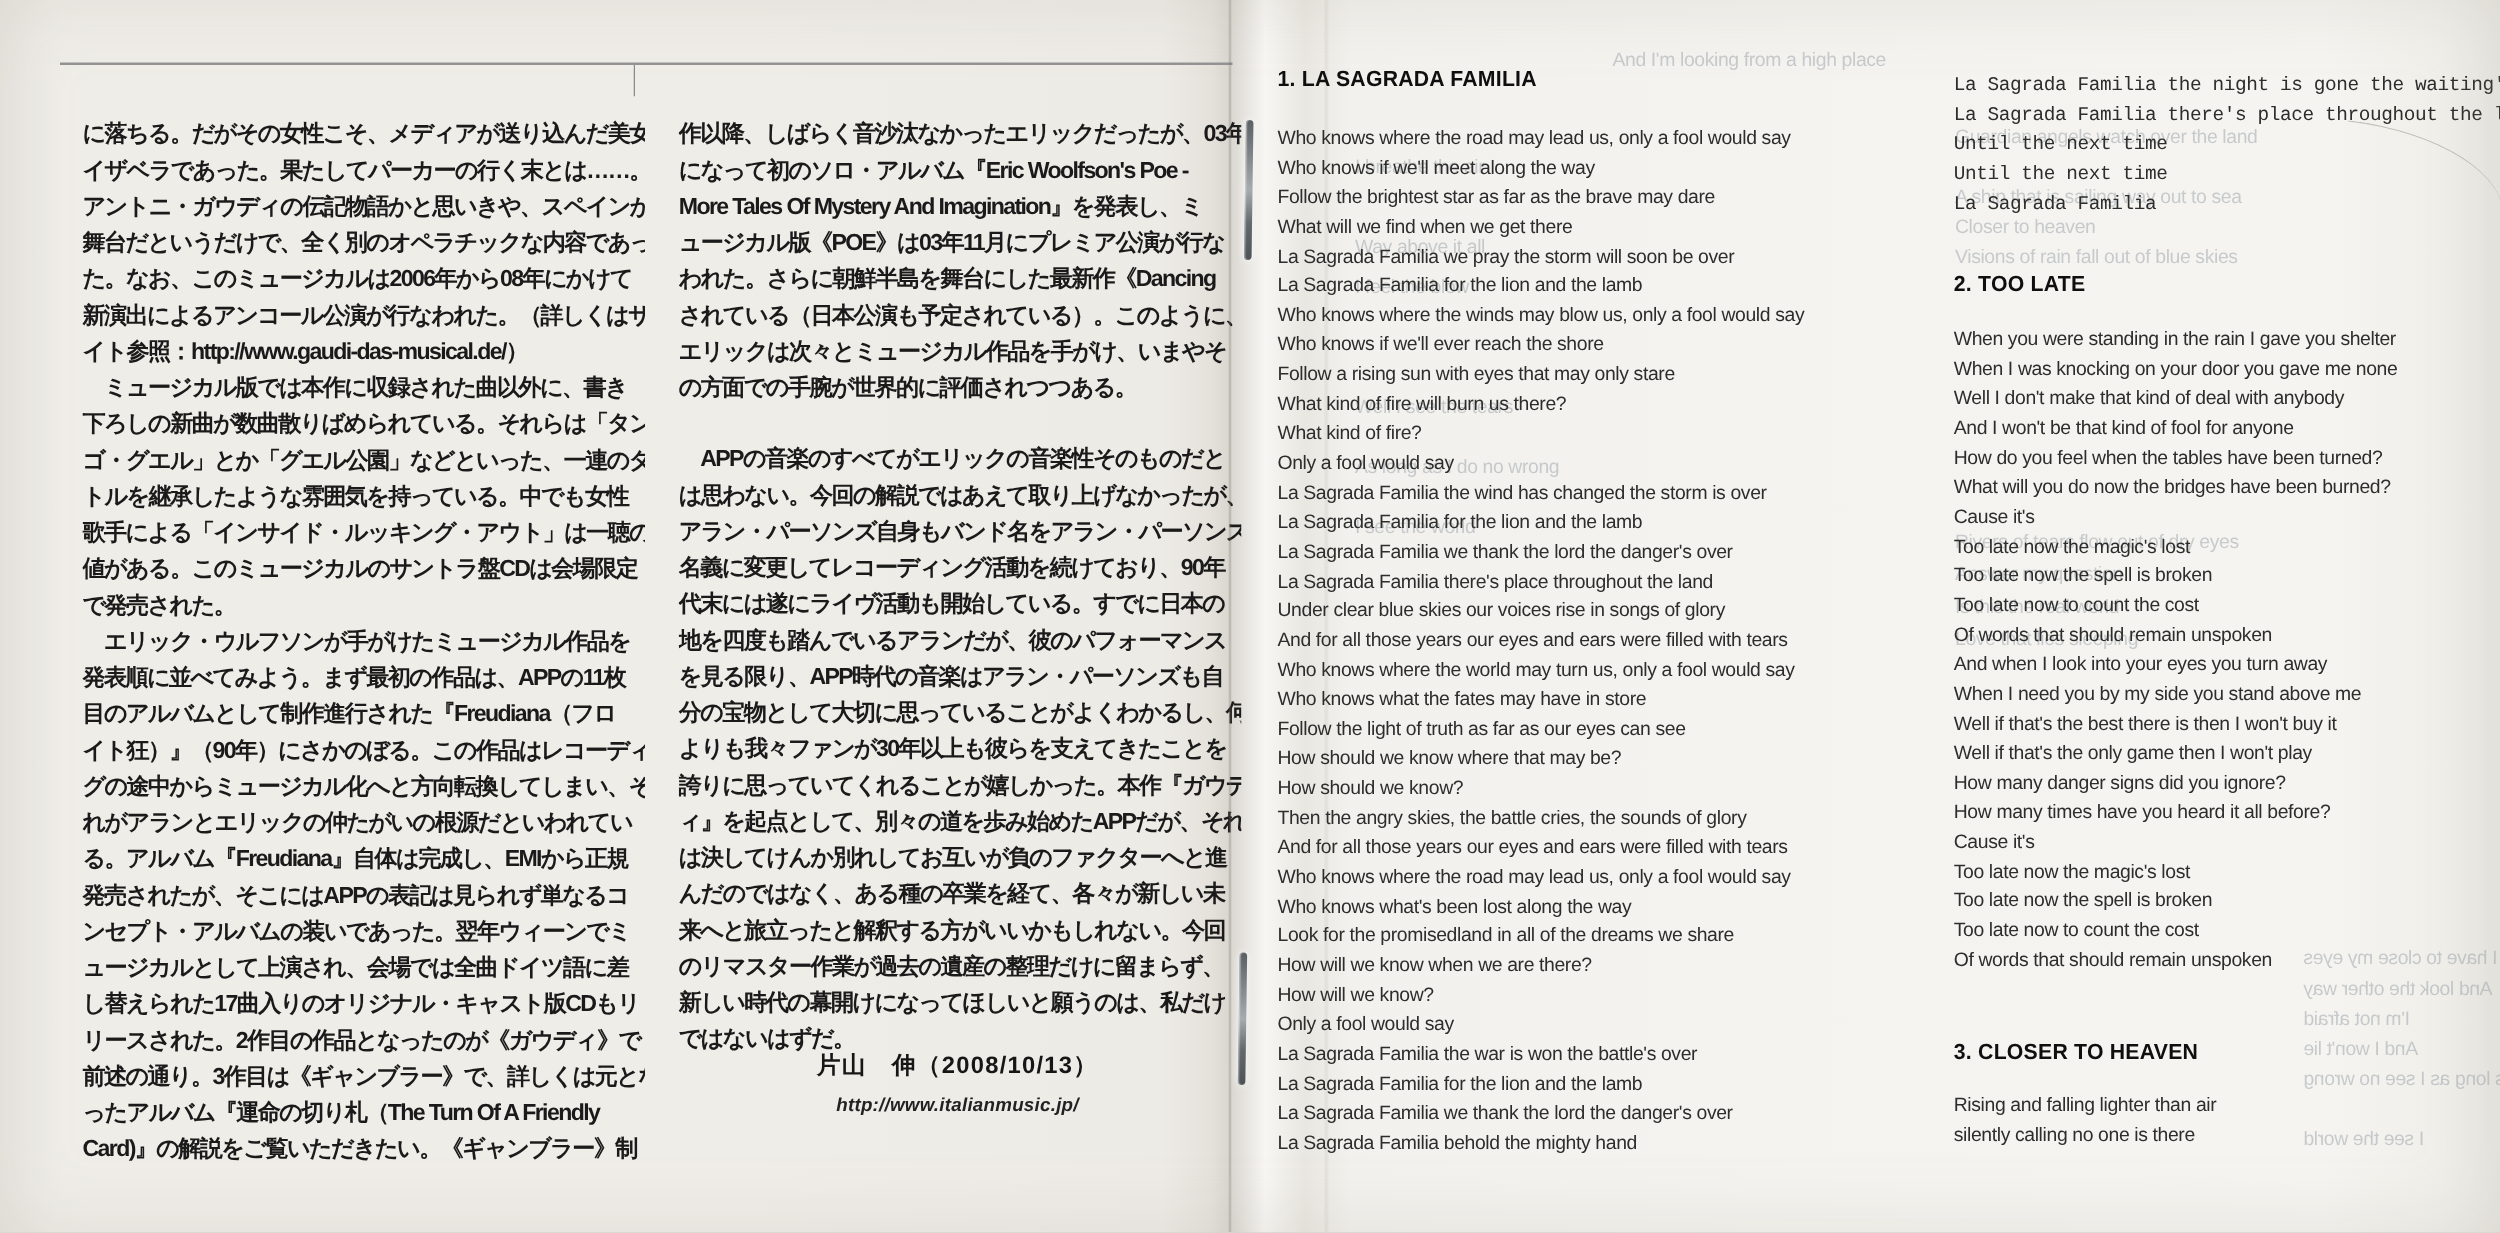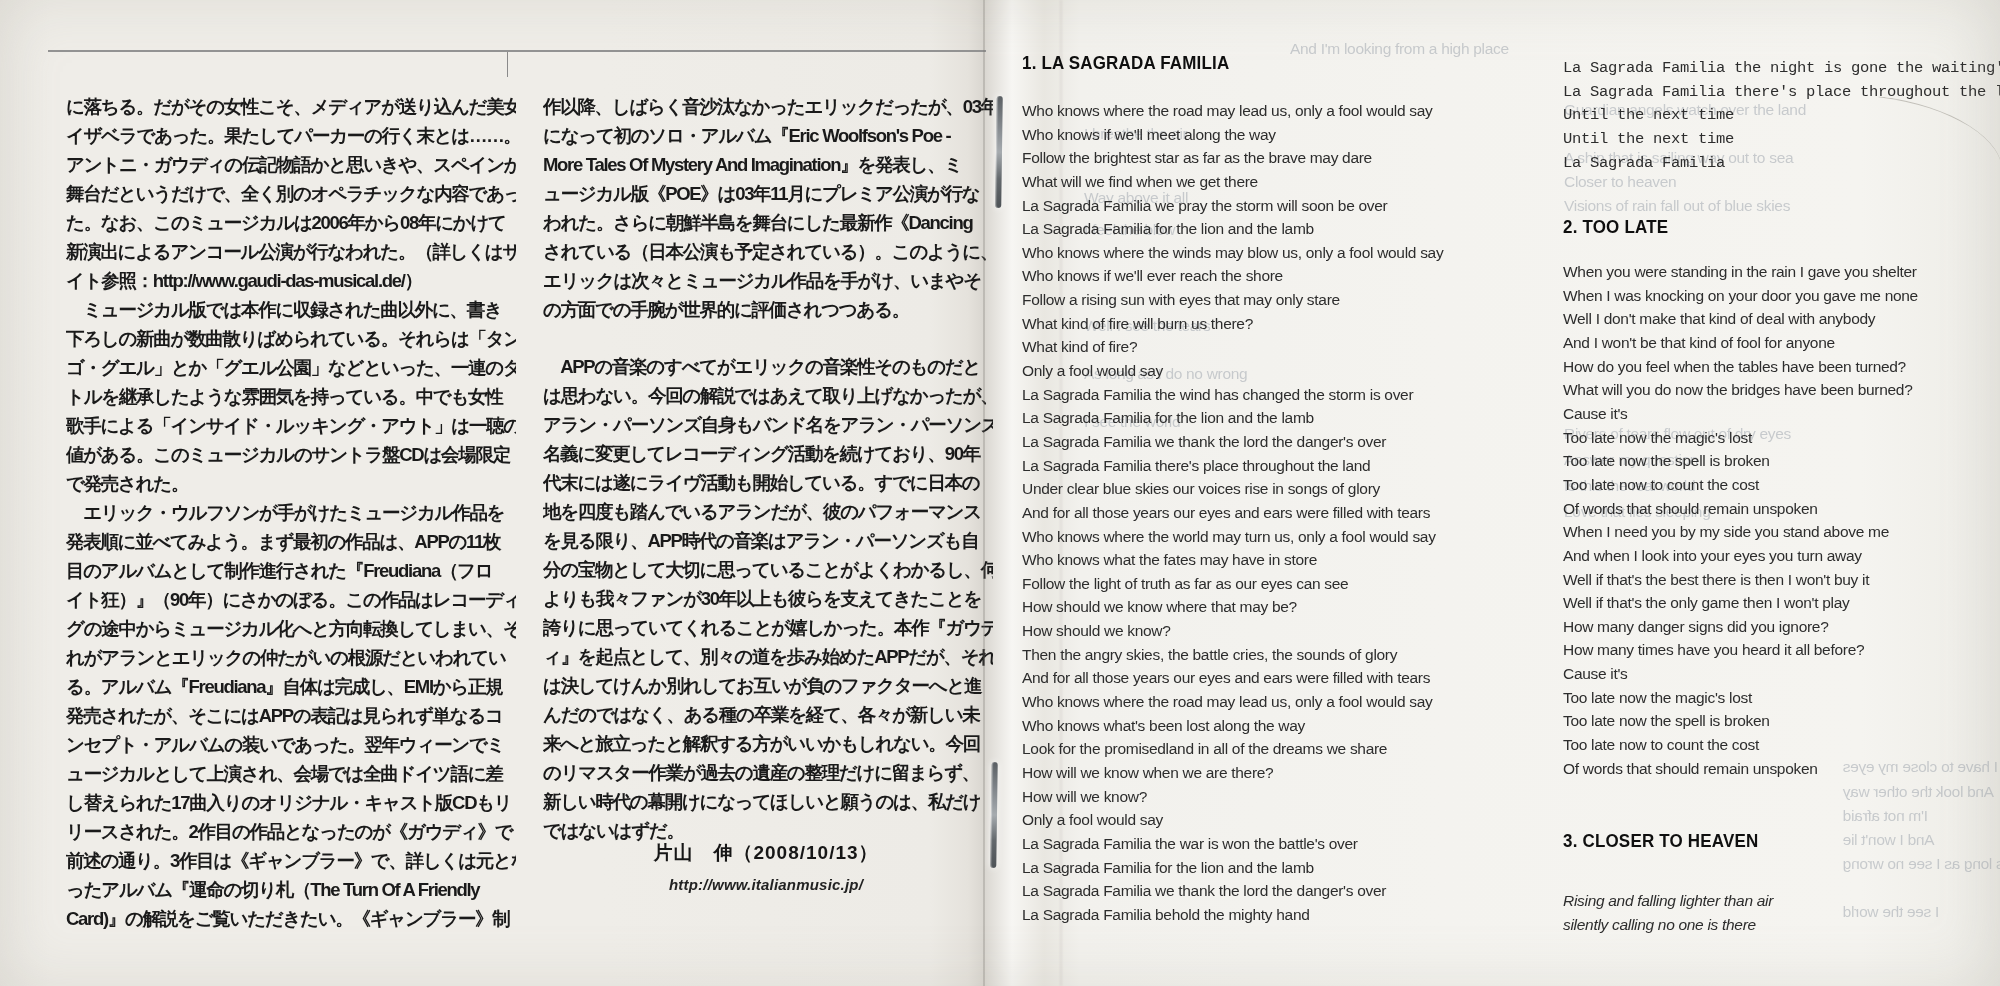--- a/index.html
+++ b/index.html
@@ -50,21 +50,21 @@
   }
   .lyric-lines .line{
     height:23.65px;line-height:23.65px;white-space:nowrap;
     font-size:15.5px;letter-spacing:-.3px;color:#2d2d2d;
   }
   .rp-col1 .lyric-lines{margin-top:26px;}
   .cont-lines{margin-top:0;font-family:Liberation Mono, monospace;}
   .h2-toolate{margin-top:42px;}
   .toolate-lines{margin-top:23px;}
   .h3-closer{margin-top:51px;}
-  .closer-lines{margin-top:38px;font-style:italic;}
+  .closer-lines{margin-top:22px;}
   
   .ghost-line{
     position:absolute;white-space:nowrap;font-size:15.5px;letter-spacing:-.3px;
     color:#9ba2ab;opacity:.5;filter:blur(.5px);pointer-events:none;
   }
   .ghost-line.mirrored{transform:scaleX(-1);}
   
   .curl{
     position:absolute;left:1874px;top:104px;width:132px;height:62px;
     border-top:1.5px solid rgba(145,142,134,.5);
@@ -236,22 +236,22 @@
           <div class="line">When I was knocking on your door you gave me none</div>
           <div class="line">Well I don't make that kind of deal with anybody</div>
           <div class="line">And I won't be that kind of fool for anyone</div>
           <div class="line">How do you feel when the tables have been turned?</div>
           <div class="line">What will you do now the bridges have been burned?</div>
           <div class="line">Cause it's</div>
           <div class="line">Too late now the magic's lost</div>
           <div class="line">Too late now the spell is broken</div>
           <div class="line">Too late now to count the cost</div>
           <div class="line">Of words that should remain unspoken</div>
+          <div class="line">And when I look into your eyes you turn away</div>
           <div class="line">When I need you by my side you stand above me</div>
-          <div class="line">And when I look into your eyes you turn away</div>
           <div class="line">Well if that's the best there is then I won't buy it</div>
           <div class="line">Well if that's the only game then I won't play</div>
           <div class="line">How many danger signs did you ignore?</div>
           <div class="line">How many times have you heard it all before?</div>
           <div class="line">Cause it's</div>
           <div class="line">Too late now the magic's lost</div>
           <div class="line">Too late now the spell is broken</div>
           <div class="line">Too late now to count the cost</div>
           <div class="line">Of words that should remain unspoken</div>
         </div>

